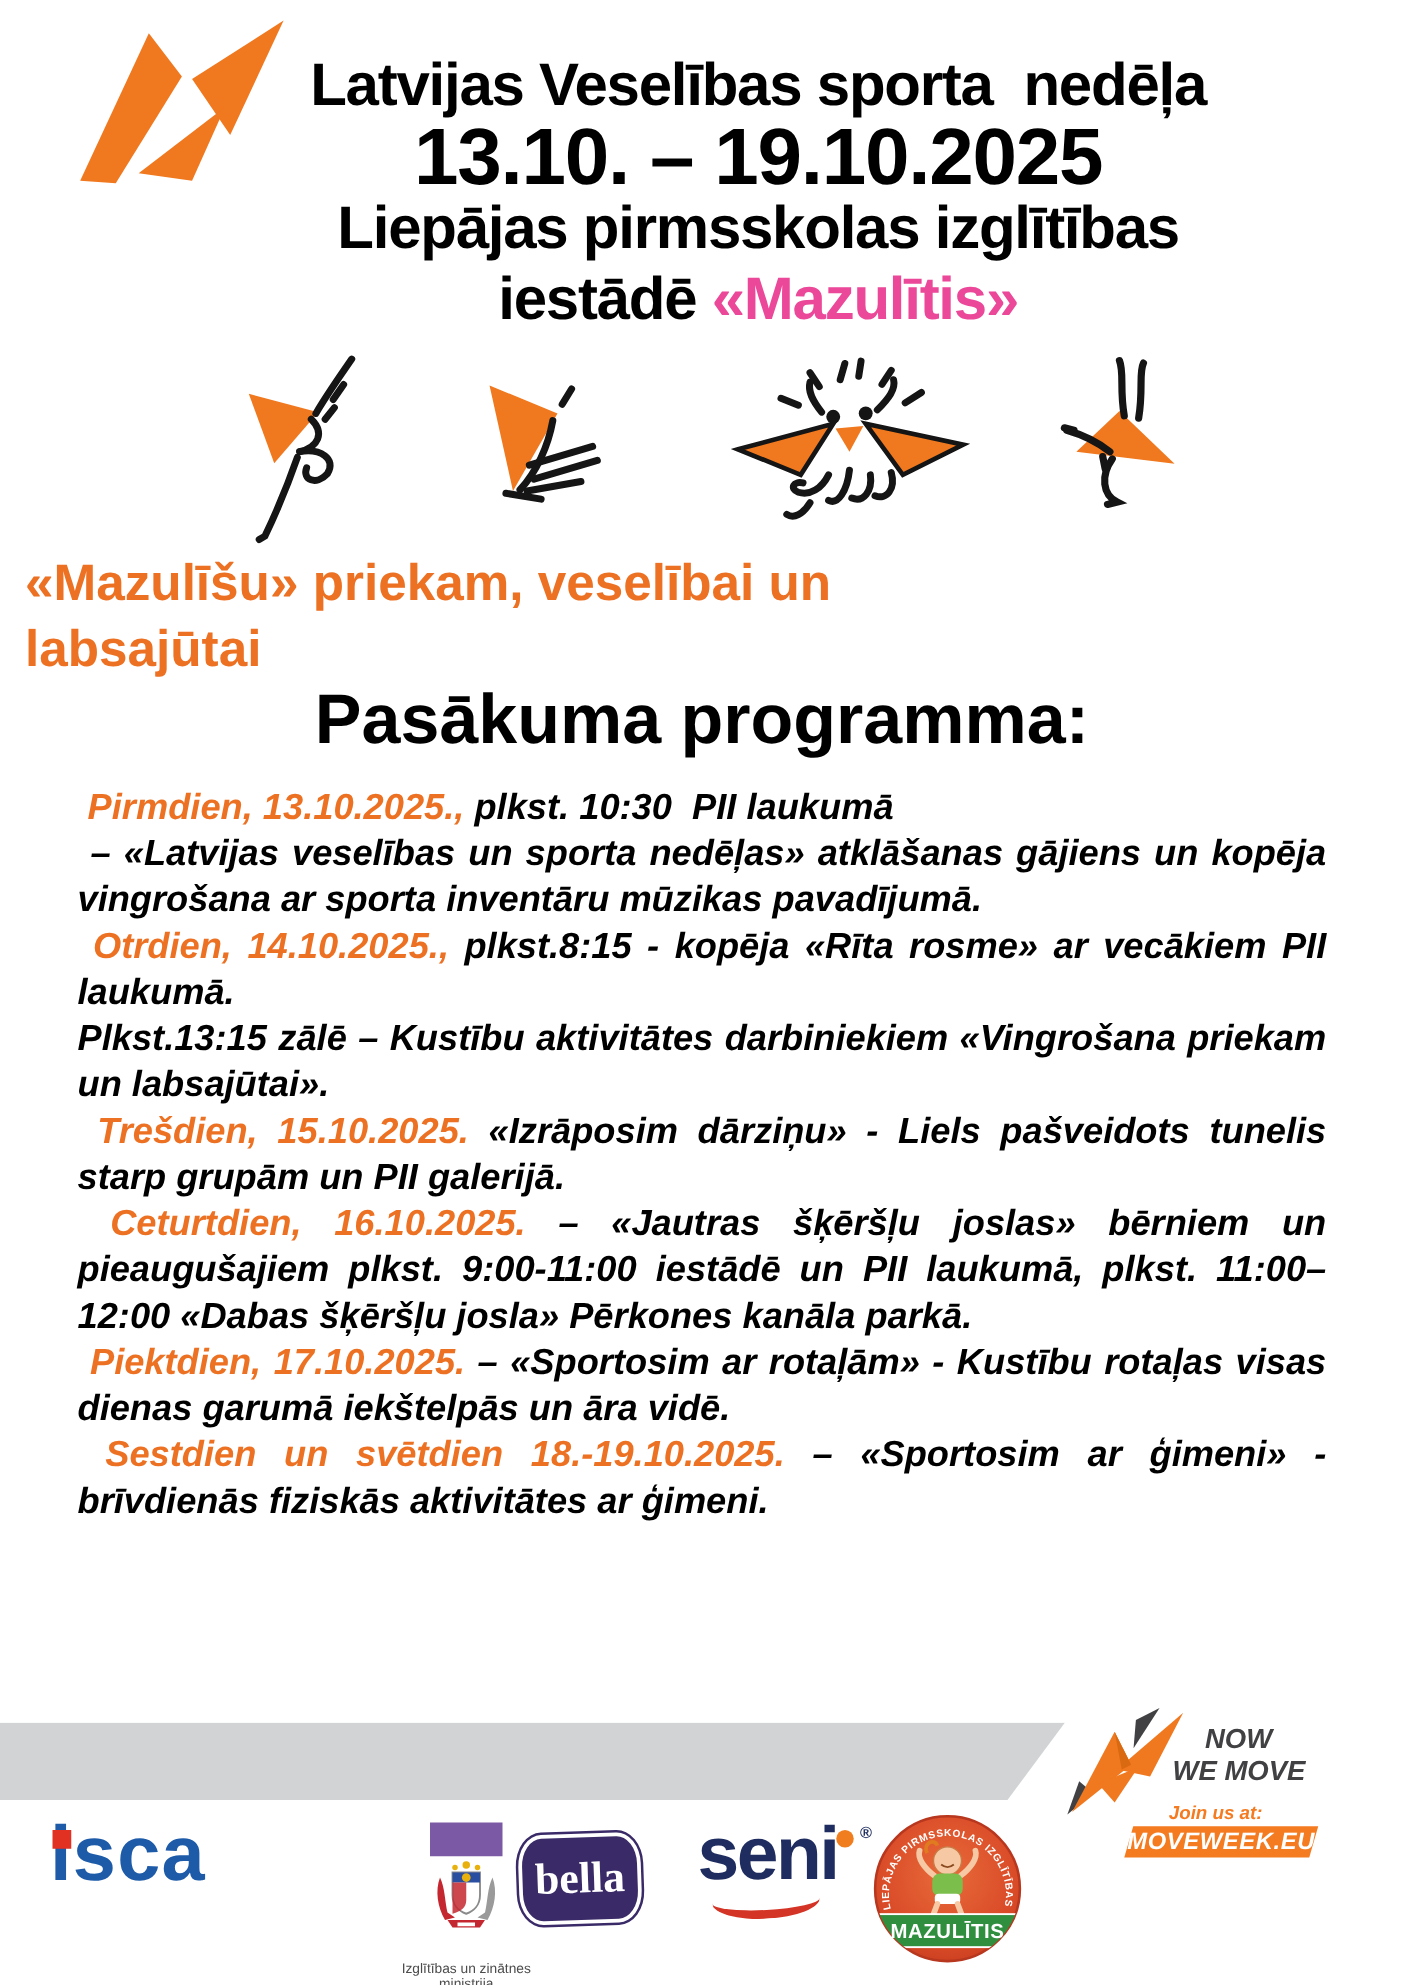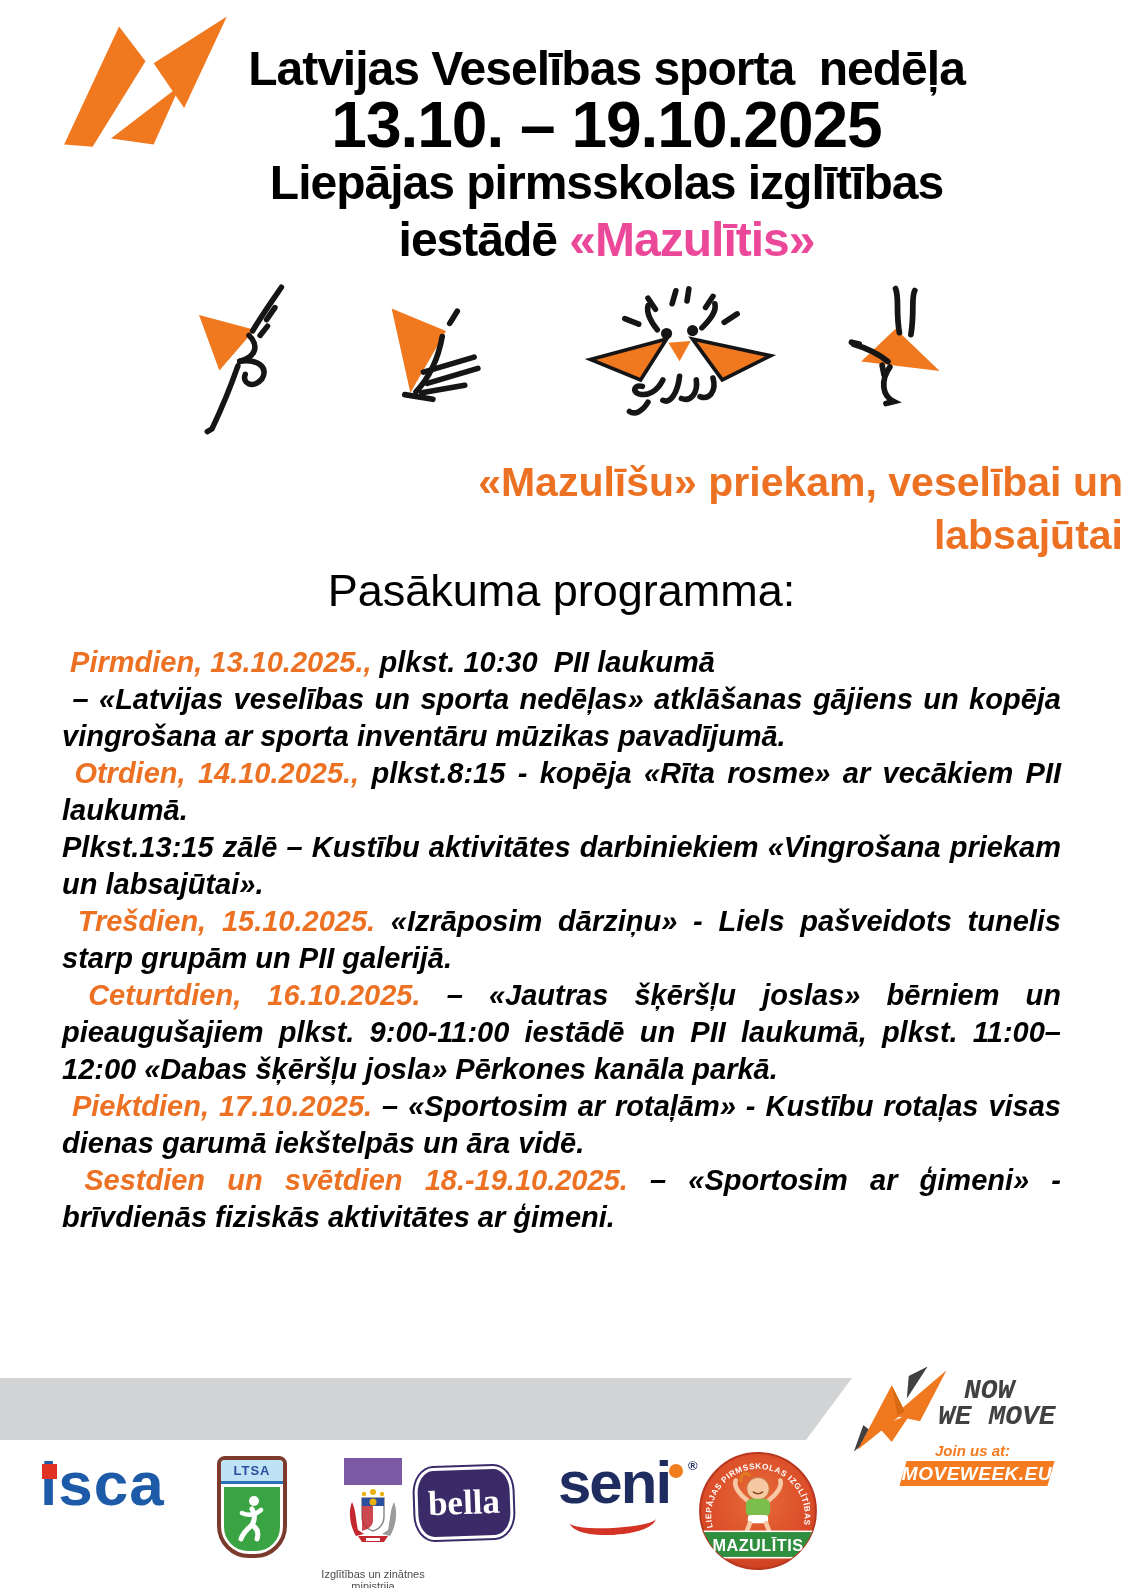--- a/index.html
+++ b/index.html
@@ -15,37 +15,37 @@
   .orange{color:#ec4899;}
 
   
   .figures{margin-top:10px;height:162px;display:flex;justify-content:center;
            align-items:center;gap:62px;padding-left:20px;}
   .figures svg{flex:0 0 auto;}
   .sketch{stroke:#151515;stroke-width:6;fill:none;stroke-linecap:round;}
   .tri{fill:#F0781E;}
 
   
-  .subtitle{margin-top:16px;text-align:right;color:#ED7123;font-weight:bold;
-            font-size:41px;line-height:53px;padding-left:30px;}
-  .prog-heading{text-align:center;font-weight:normal;font-size:45px;line-height:58px;}
+  .subtitle{margin-top:0;text-align:left;color:#ED7123;font-weight:bold;
+            font-size:41px;line-height:53px;padding-left:20px;}
+  .prog-heading{text-align:center;font-weight:bold;font-size:56px;line-height:58px;}
 
   
   .program{margin:24px 62px 0 62px;font-size:29px;font-weight:bold;line-height:37px;
            text-align:justify;}
   .program p{margin:0;font-style:italic;}
   .day{color:#ED7123;}
   .evt-body{display:block;}
 
   
   .gray-bar{position:absolute;left:0;top:1378px;width:852px;height:62px;background:#D1D3D4;
             clip-path:polygon(0 0,100% 0,calc(100% - 46px) 100%,0 100%);}
   .nwm-arrow{position:absolute;left:852px;top:1366px;width:104px;height:86px;}
   .nwm-text{position:absolute;left:938px;top:1378px;width:140px;color:#414042;
-            font-style:italic;font-weight:900;font-size:28px;line-height:26px;font-family:Liberation Mono, monospace;}
+            font-style:italic;font-weight:900;font-size:22px;line-height:26px;}
   .nwm-text .l1{padding-left:26px;}
   .join{position:absolute;left:935px;top:1442px;width:130px;
         color:#F47B20;font-style:italic;font-weight:bold;font-size:15px;}
   .moveweek{position:absolute;left:903px;top:1461px;width:148px;height:25px;background:#F47B20;
             transform:skewX(-16deg);display:flex;align-items:center;justify-content:center;}
   .moveweek span{transform:skewX(16deg);font-style:italic;font-weight:900;font-size:19px;
                  color:#fff;letter-spacing:0.5px;}
 
   
   .isca{position:absolute;left:40px;top:1462px;width:170px;height:70px;}
@@ -179,32 +179,20 @@
   <div class="join">Join us at:</div>
   <div class="moveweek">
       <span>MOVEWEEK.EU</span>
     </div>
 
   <div class="isca">
     <div class="txt">isca</div>
     <div class="sq"></div>
   </div>
 
-  <div class="ltsa">
-    <div class="tab">LTSA</div>
-    <div class="field">
-      <svg width="40" height="56" viewBox="-20 -28 40 56">
-        <circle cx="2" cy="-18" r="5" fill="#fff"></circle>
-        <path d="M0,-10 C3,-5 3,1 0,6" stroke="#fff" stroke-width="5" fill="none" stroke-linecap="round"></path>
-        <path d="M-10,-6 C-4,-3 3,-4 9,-9" stroke="#fff" stroke-width="4.5" fill="none" stroke-linecap="round"></path>
-        <path d="M0,6 C-5,10 -9,14 -11,20" stroke="#fff" stroke-width="5" fill="none" stroke-linecap="round"></path>
-        <path d="M0,6 C5,9 7,14 5,20" stroke="#fff" stroke-width="5" fill="none" stroke-linecap="round"></path>
-      </svg>
-    </div>
-  </div>
 
   <div class="ministry">
     <div class="pur"></div>
     <svg class="arms" width="62" height="58" viewBox="0 0 62 58">
       <circle cx="31" cy="4" r="3" fill="#E8B10C"></circle>
       <circle cx="22" cy="6" r="2.2" fill="#E8B10C"></circle>
       <circle cx="40" cy="6" r="2.2" fill="#E8B10C"></circle>
       <path d="M20,10 h22 v18 c0,8 -5,13 -11,15 c-6,-2 -11,-7 -11,-15 Z" fill="#fff" stroke="#8a8a8a" stroke-width="1.5"></path>
       <path d="M20,10 h22 v8 h-22 Z" fill="#2B4FA0"></path>
       <circle cx="31" cy="14" r="3.5" fill="#E8B10C"></circle>

